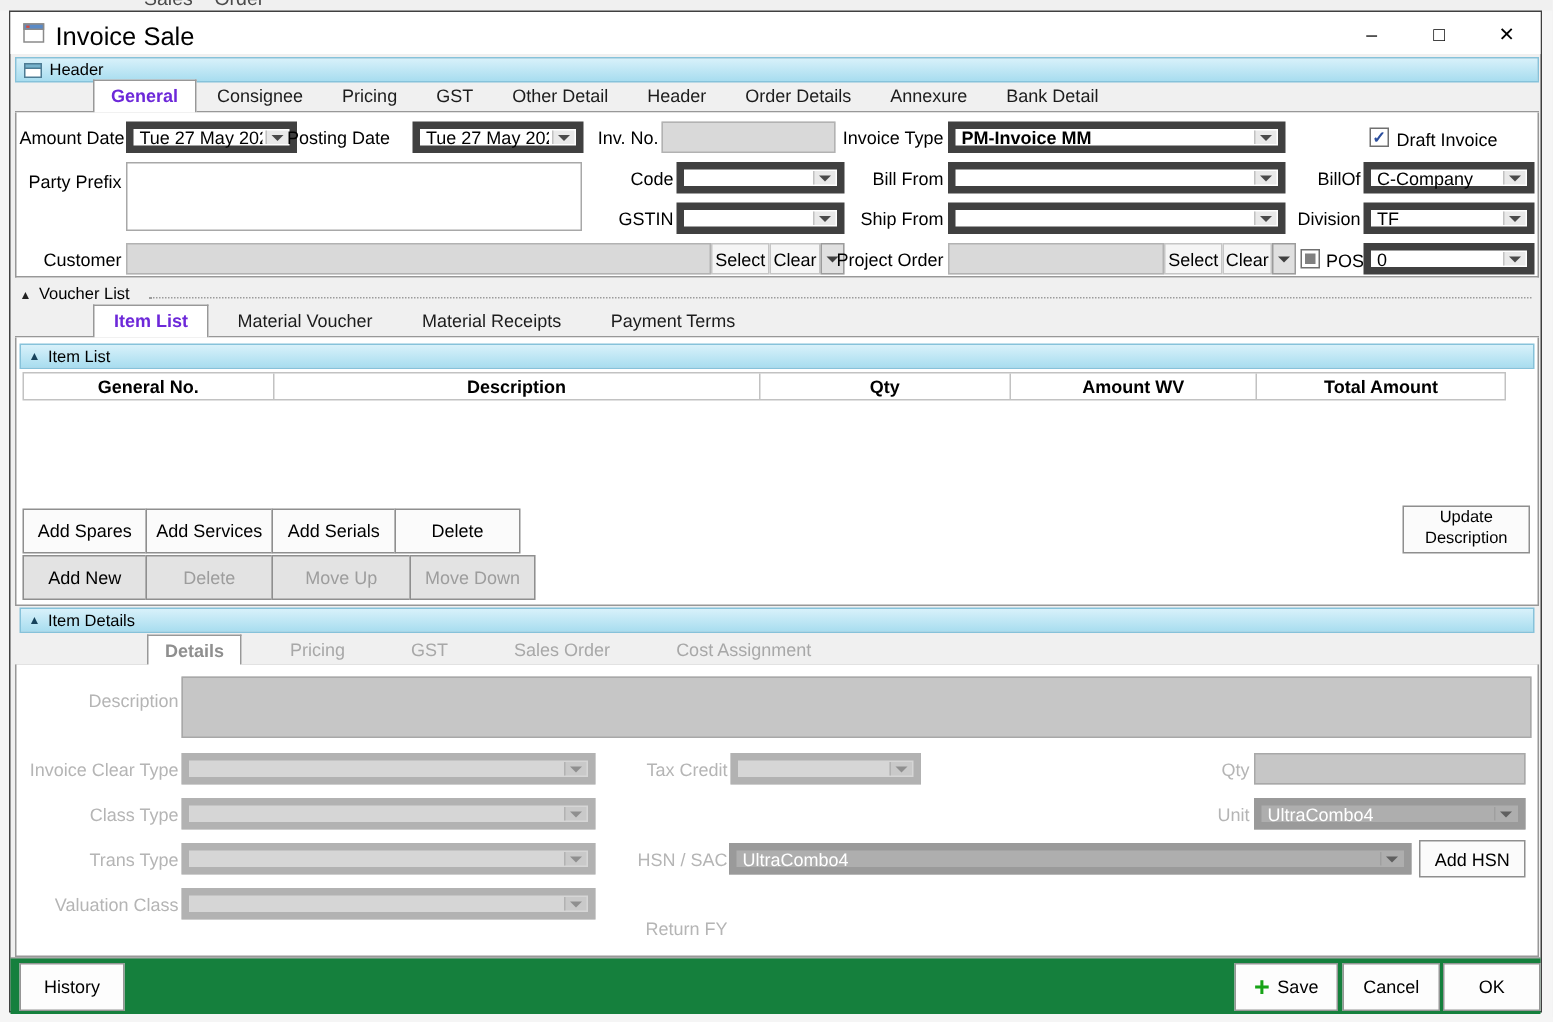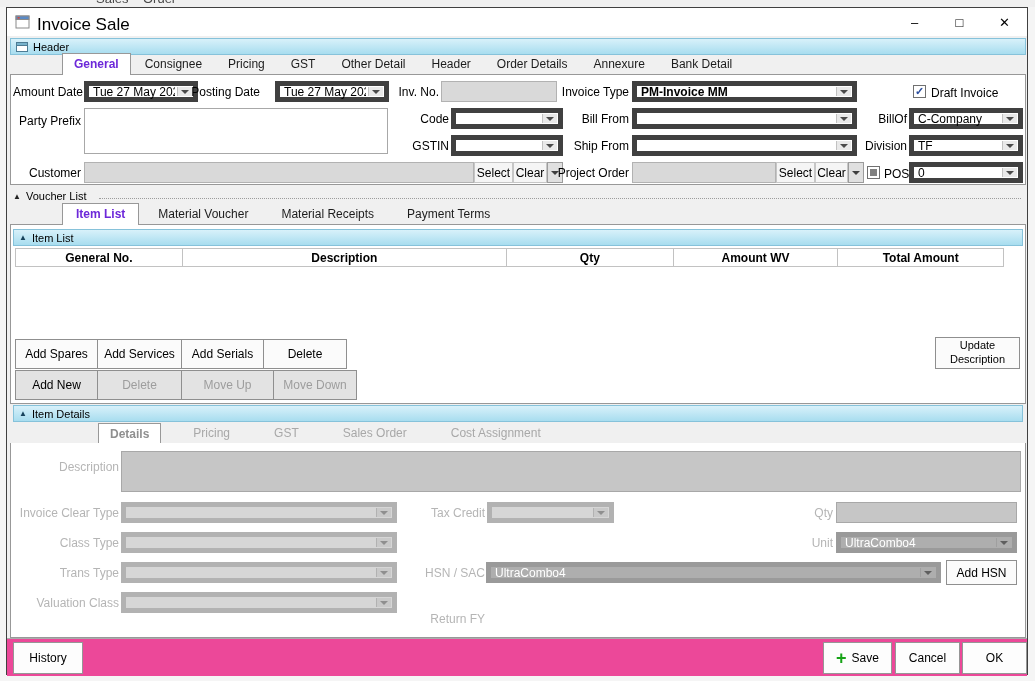--- a/index.html
+++ b/index.html
@@ -69,21 +69,21 @@
   .th + .th { border-left:1px solid #c2c2c2; }
 
   .btn { height:30px; background:#fbfbfb; border:1px solid #8f8f8f; font-size:12px; color:#000; display:flex; align-items:center; justify-content:center; cursor:default; }
   .btn.abs { position:absolute; }
   .btnrow { position:absolute; display:flex; }
   .btnrow .btn + .btn { margin-left:-1px; }
   .btnrow.second .btn { background:#e3e3e3; }
   .btn.disabled { color:#9d9d9d; background:#e3e3e3; }
   .btn.two-line { font-size:11px; line-height:1.25; text-align:center; padding:2px; }
 
-  .foot { position:absolute; left:0; right:0; top:630px; height:38px; background:#ec4899; border-top:1px solid #ababab; }
+  .foot { position:absolute; left:0; right:0; top:630px; height:38px; background:#15803d; border-top:1px solid #ababab; }
   .fbtn { position:absolute; top:3px; height:32px; background:#fdfdfd; border:1px solid #969696; font-size:12px; color:#000; display:flex; align-items:center; justify-content:center; gap:5px; cursor:default; }
   .plus { color:#17a317; font-size:18px; font-weight:bold; line-height:1; }
 </style>
 </head>
 <body>
 
 <div class="bg-strip">
   <span>Sales    Order</span>
 </div>
 

